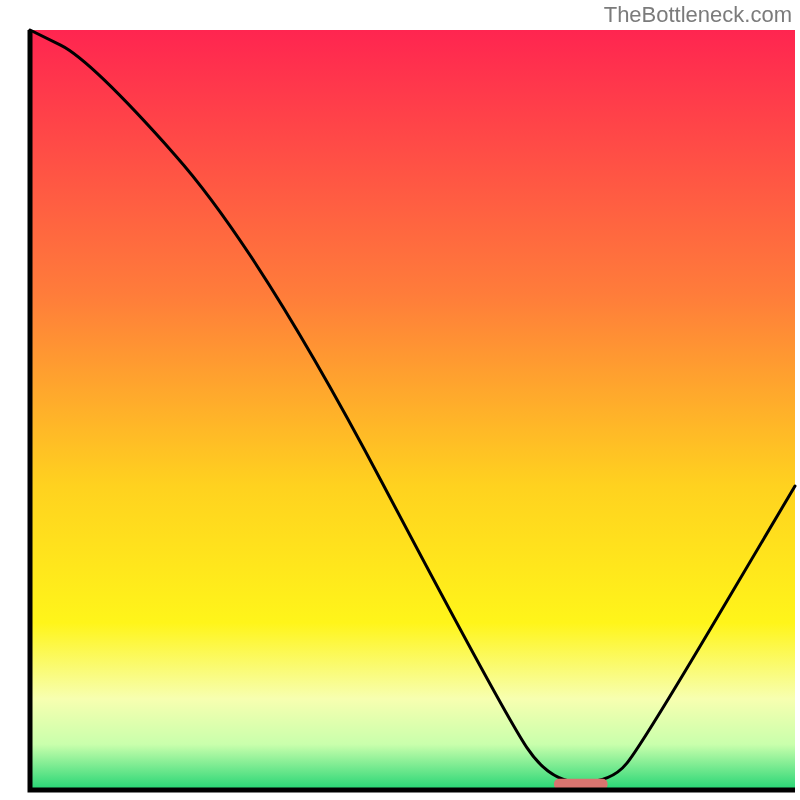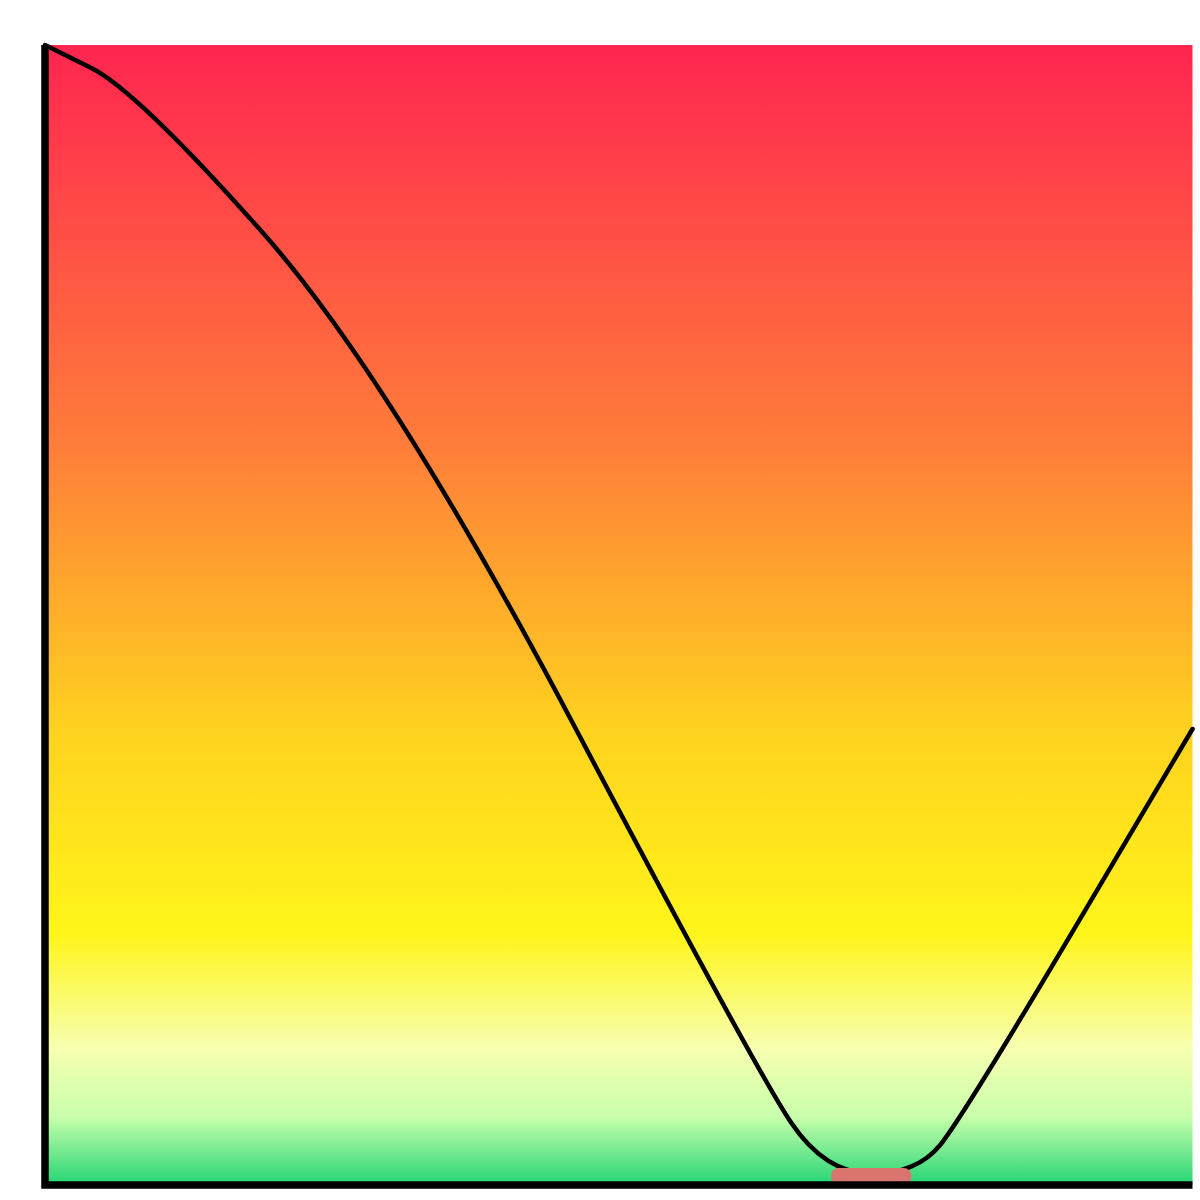--- a/index.html
+++ b/index.html
@@ -29,20 +29,21 @@
   svg {
     position: absolute;
     top: 0;
     left: 0;
   }
 </style>
 </head>
 <body>
 <div class="frame">
 
+<div class="attribution">TheBottleneck.com</div>
 
 <svg id="chart-svg" width="800" height="800" viewBox="0 0 800 800">
   <defs>
     <linearGradient id="bg-grad" x1="0" y1="0" x2="0" y2="1">
           <stop offset="0%" stop-color="#ff2550"></stop>
           <stop offset="35%" stop-color="#ff7d3a"></stop>
           <stop offset="60%" stop-color="#ffd21f"></stop>
           <stop offset="78%" stop-color="#fff51a"></stop>
           <stop offset="88%" stop-color="#f7ffb0"></stop>
           <stop offset="94%" stop-color="#c9ffac"></stop>

